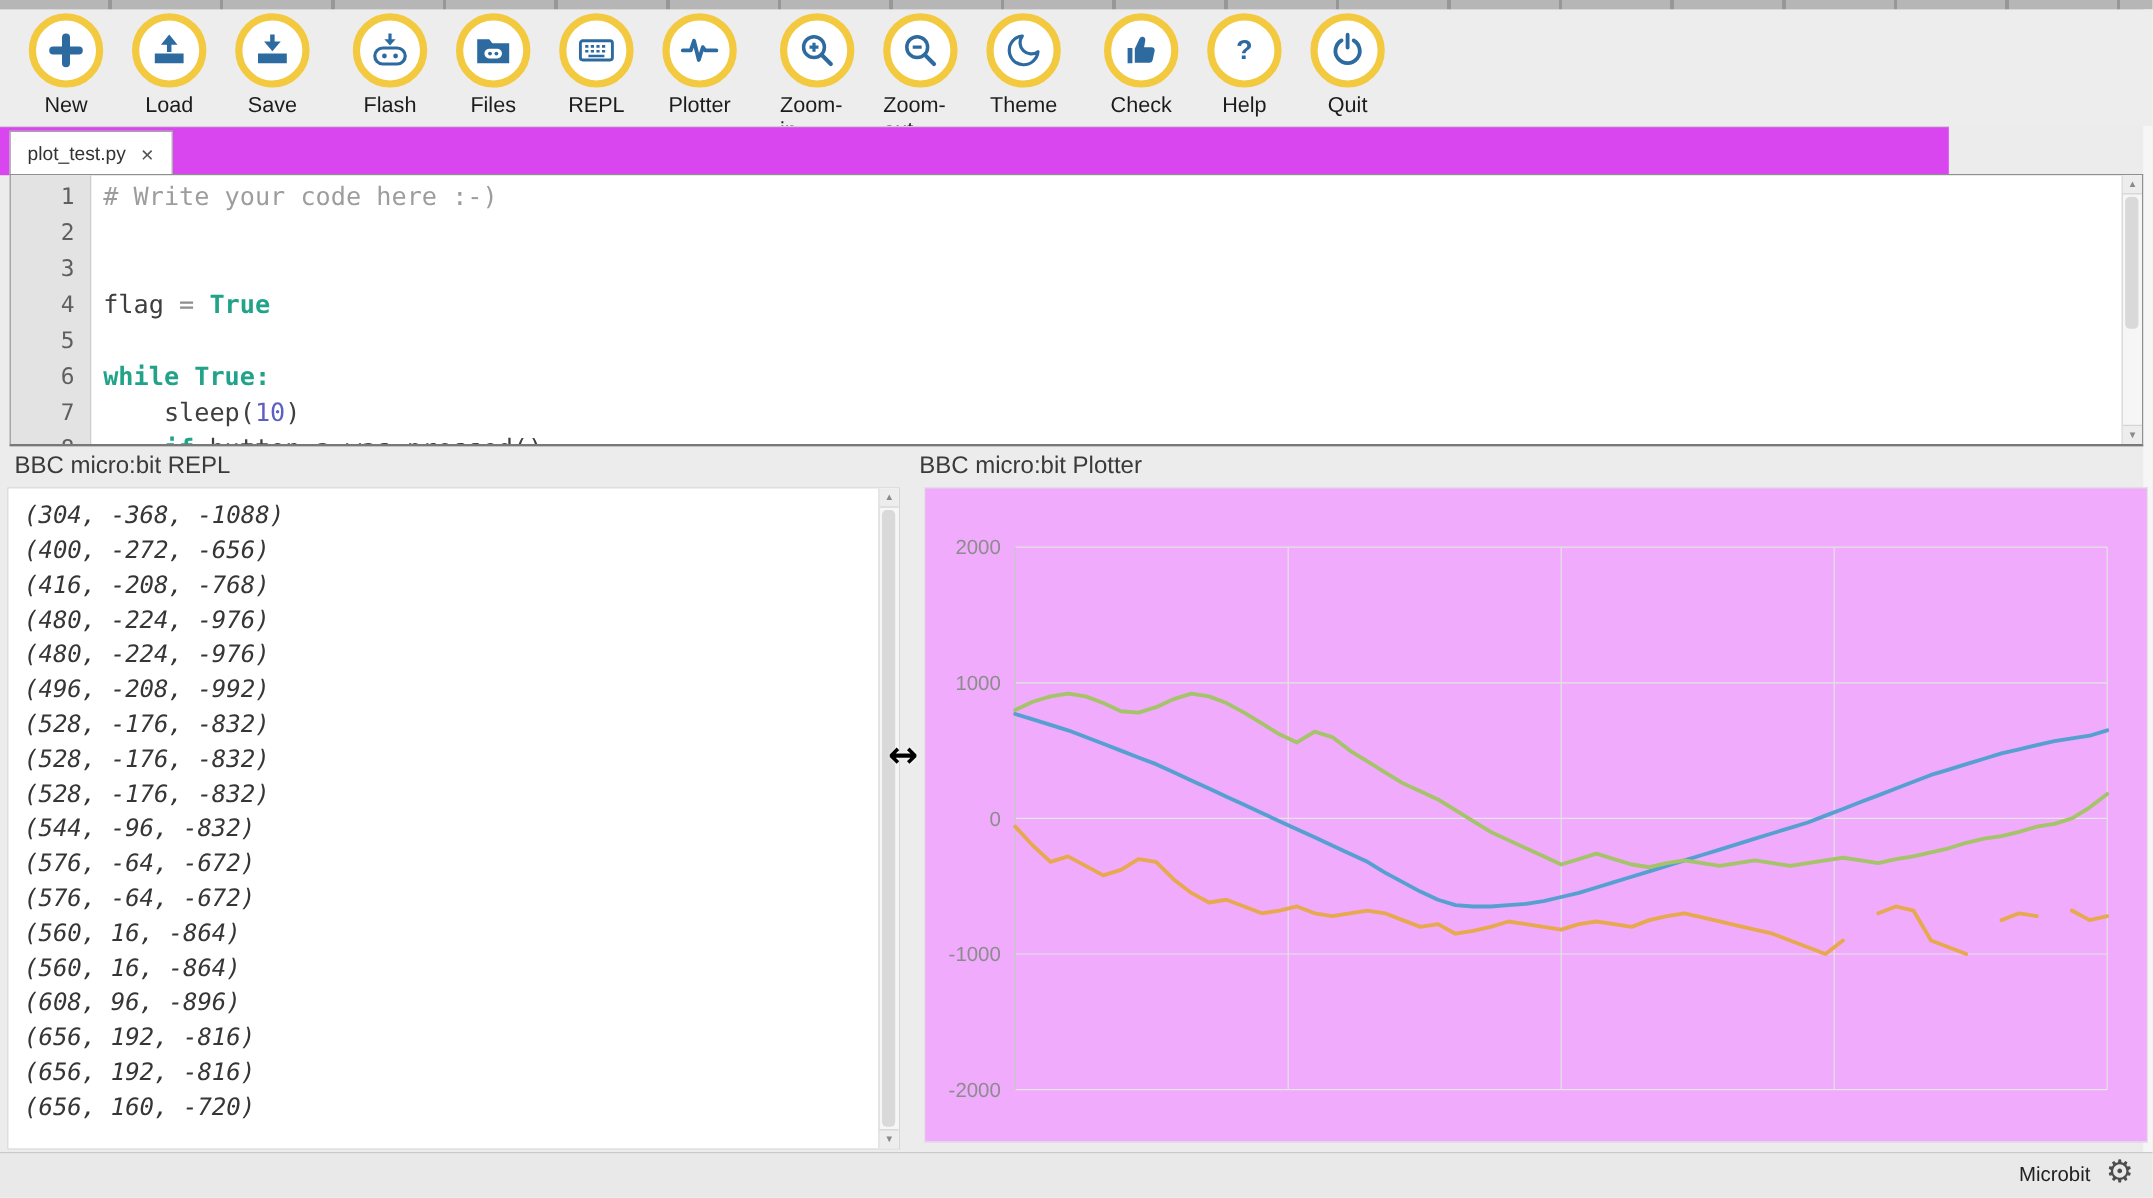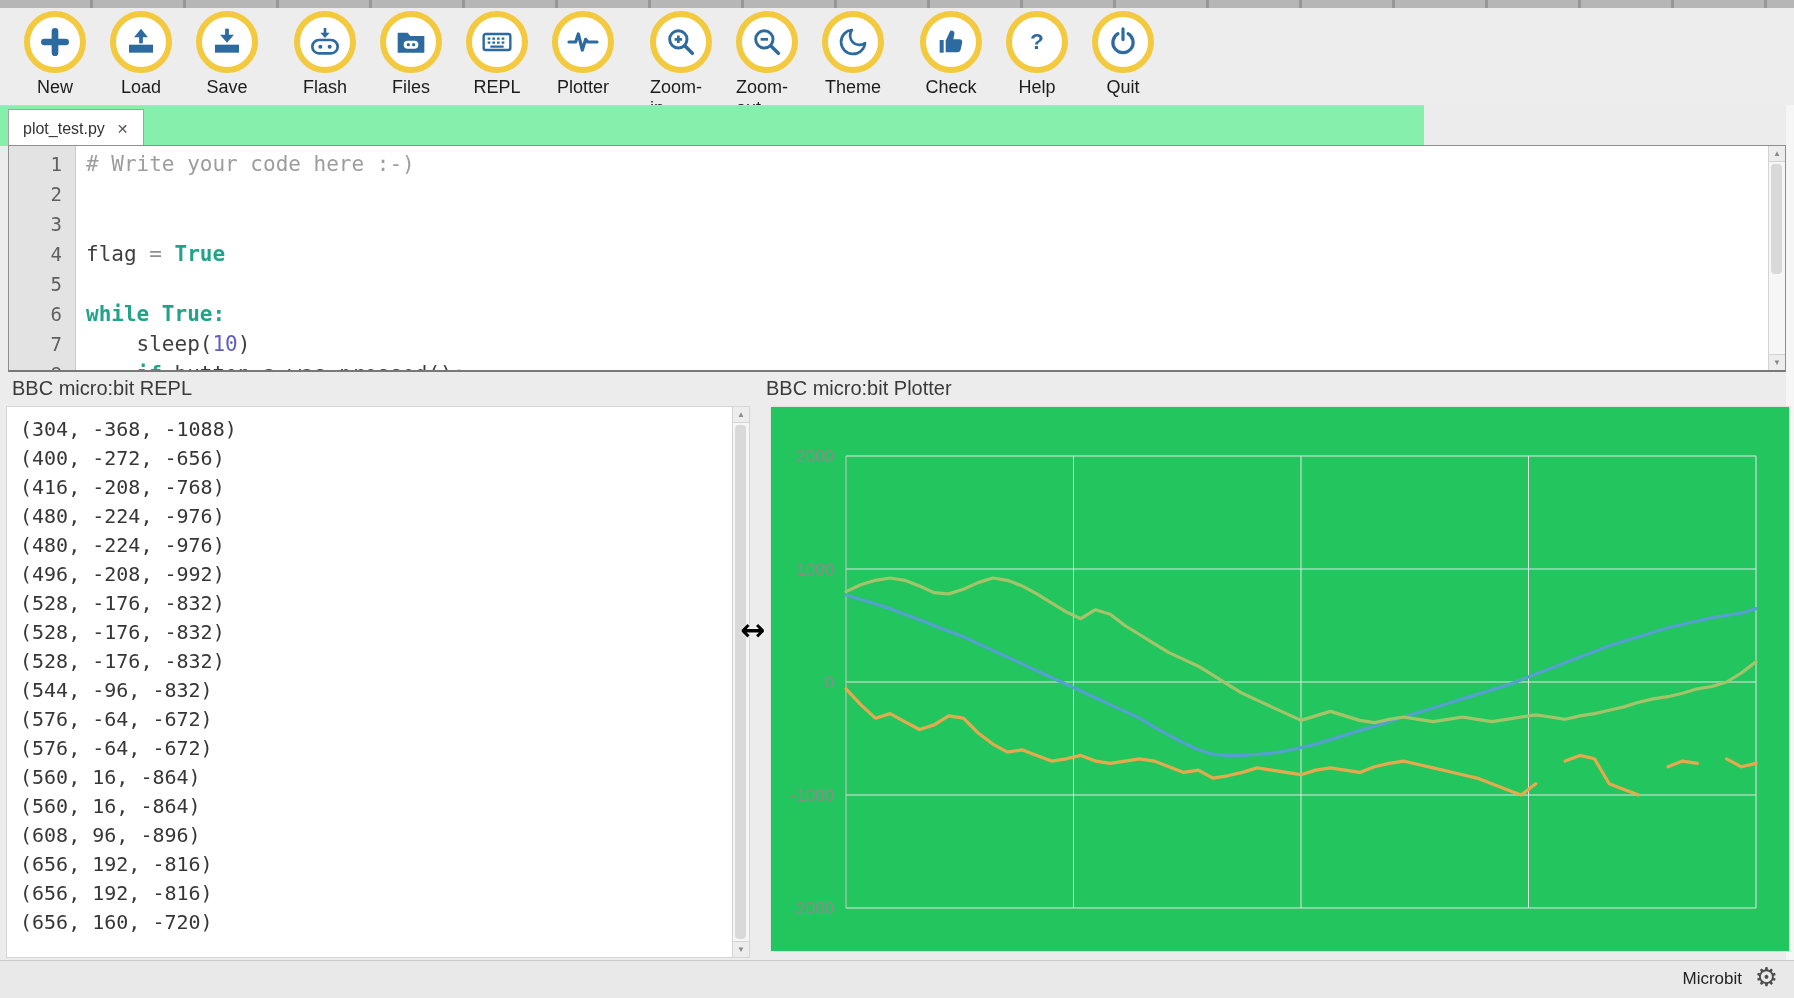--- a/index.html
+++ b/index.html
@@ -13,21 +13,21 @@
   
   .toolbar{position:absolute;left:0;top:8px;width:1794px;height:97px;background:#ededed;
     display:flex;align-items:flex-start;gap:24px;padding-left:24px;box-sizing:border-box;}
   .tbtn{width:62px;display:flex;flex-direction:column;align-items:center;margin-top:3px;cursor:pointer;flex:0 0 auto;}
   .tbtn:nth-child(4),.tbtn:nth-child(8),.tbtn:nth-child(11){margin-left:12px;}
   .tcircle{width:50px;height:50px;border-radius:50%;border:6px solid #f3c93f;background:#fff;
     display:flex;align-items:center;justify-content:center;}
   .tlabel{margin-top:4px;font-size:18px;color:#1c1c1c;}
 
   
-  .tabbar{position:absolute;left:0;top:105px;width:1424px;height:40px;background:#86efac;border-top:1px solid #cfcfcf;}
+  .tabbar{position:absolute;left:0;top:105px;width:1624px;height:40px;background:#d946ef;border-top:1px solid #cfcfcf;}
   .tab{position:absolute;left:8px;top:3px;height:37px;background:#fff;border:1px solid #a3a3a3;border-bottom:none;
     display:flex;align-items:center;padding:0 14px;font-size:16px;color:#333;}
   .tab-close{margin-left:12px;font-size:14px;color:#555;cursor:pointer;}
 
   
   .editor{position:absolute;left:8px;top:145px;width:1778px;height:227px;background:#fff;
     border:1px solid #8f8f8f;border-bottom:2px solid #787878;box-sizing:border-box;overflow:hidden;}
   .gutter{position:absolute;left:0;top:0;bottom:0;width:66px;background:#e3e3e3;border-right:1px solid #cccccc;}
   .crow{position:relative;display:flex;height:30px;line-height:30px;font-family:"DejaVu Sans Mono",monospace;font-size:21px;}
   .lnum{width:66px;flex:0 0 66px;text-align:right;padding-right:13px;box-sizing:border-box;color:#5f5f5f;font-size:19px;}
@@ -43,29 +43,29 @@
   .sb-down{bottom:0;border-top:1px solid #d4d4d4;}
   .sb-thumb{position:absolute;left:2px;width:11px;background:#d9d9d9;border-radius:4px;}
 
   
   .panel-title{position:absolute;top:377px;height:24px;font-size:20px;color:#3a3a3a;}
   .repl-title{left:12px;} .plotter-title{left:766px;}
 
   
   .repl{position:absolute;left:6px;top:406px;width:744px;height:552px;background:#fff;
     border:1px solid #d6d6d6;box-sizing:border-box;overflow:hidden;}
-  .repl-lines{padding:8px 0 0 13px;}
+  .repl-lines{padding:8px 0 0 13px;font-style:italic;}
   .rrow{font-family:"DejaVu Sans Mono",monospace;font-size:20px;line-height:29px;color:#363636;white-space:pre;}
 
   
   .splitter-cursor{position:absolute;left:740px;top:612px;font-size:30px;font-weight:bold;color:#000;
     font-family:"DejaVu Sans",sans-serif;text-shadow:0 0 3px #fff;}
 
   
-  .plotter{position:absolute;left:770px;top:406px;width:1020px;height:546px;background:#22c55e;
+  .plotter{position:absolute;left:770px;top:406px;width:1020px;height:546px;background:#f0abfc;
     border:1px solid #e3e3e3;box-sizing:border-box;}
   .plotter svg{display:block;}
   .grid{stroke:#e4e4e4;stroke-width:1;}
   .axisline{stroke:#c6c6c6;}
   .tick{fill:#8c8c8c;font-size:17px;font-family:"Liberation Sans",sans-serif;}
 
   
   .statusbar{position:absolute;left:0;top:960px;width:1794px;height:38px;background:#e9e9e9;border-top:1px solid #cacaca;}
   .device-label{position:absolute;right:52px;top:8px;font-size:17px;color:#222;}
   .gear{position:absolute;right:16px;top:1px;font-size:26px;color:#4d4d4d;font-family:"DejaVu Sans",sans-serif;cursor:pointer;}

